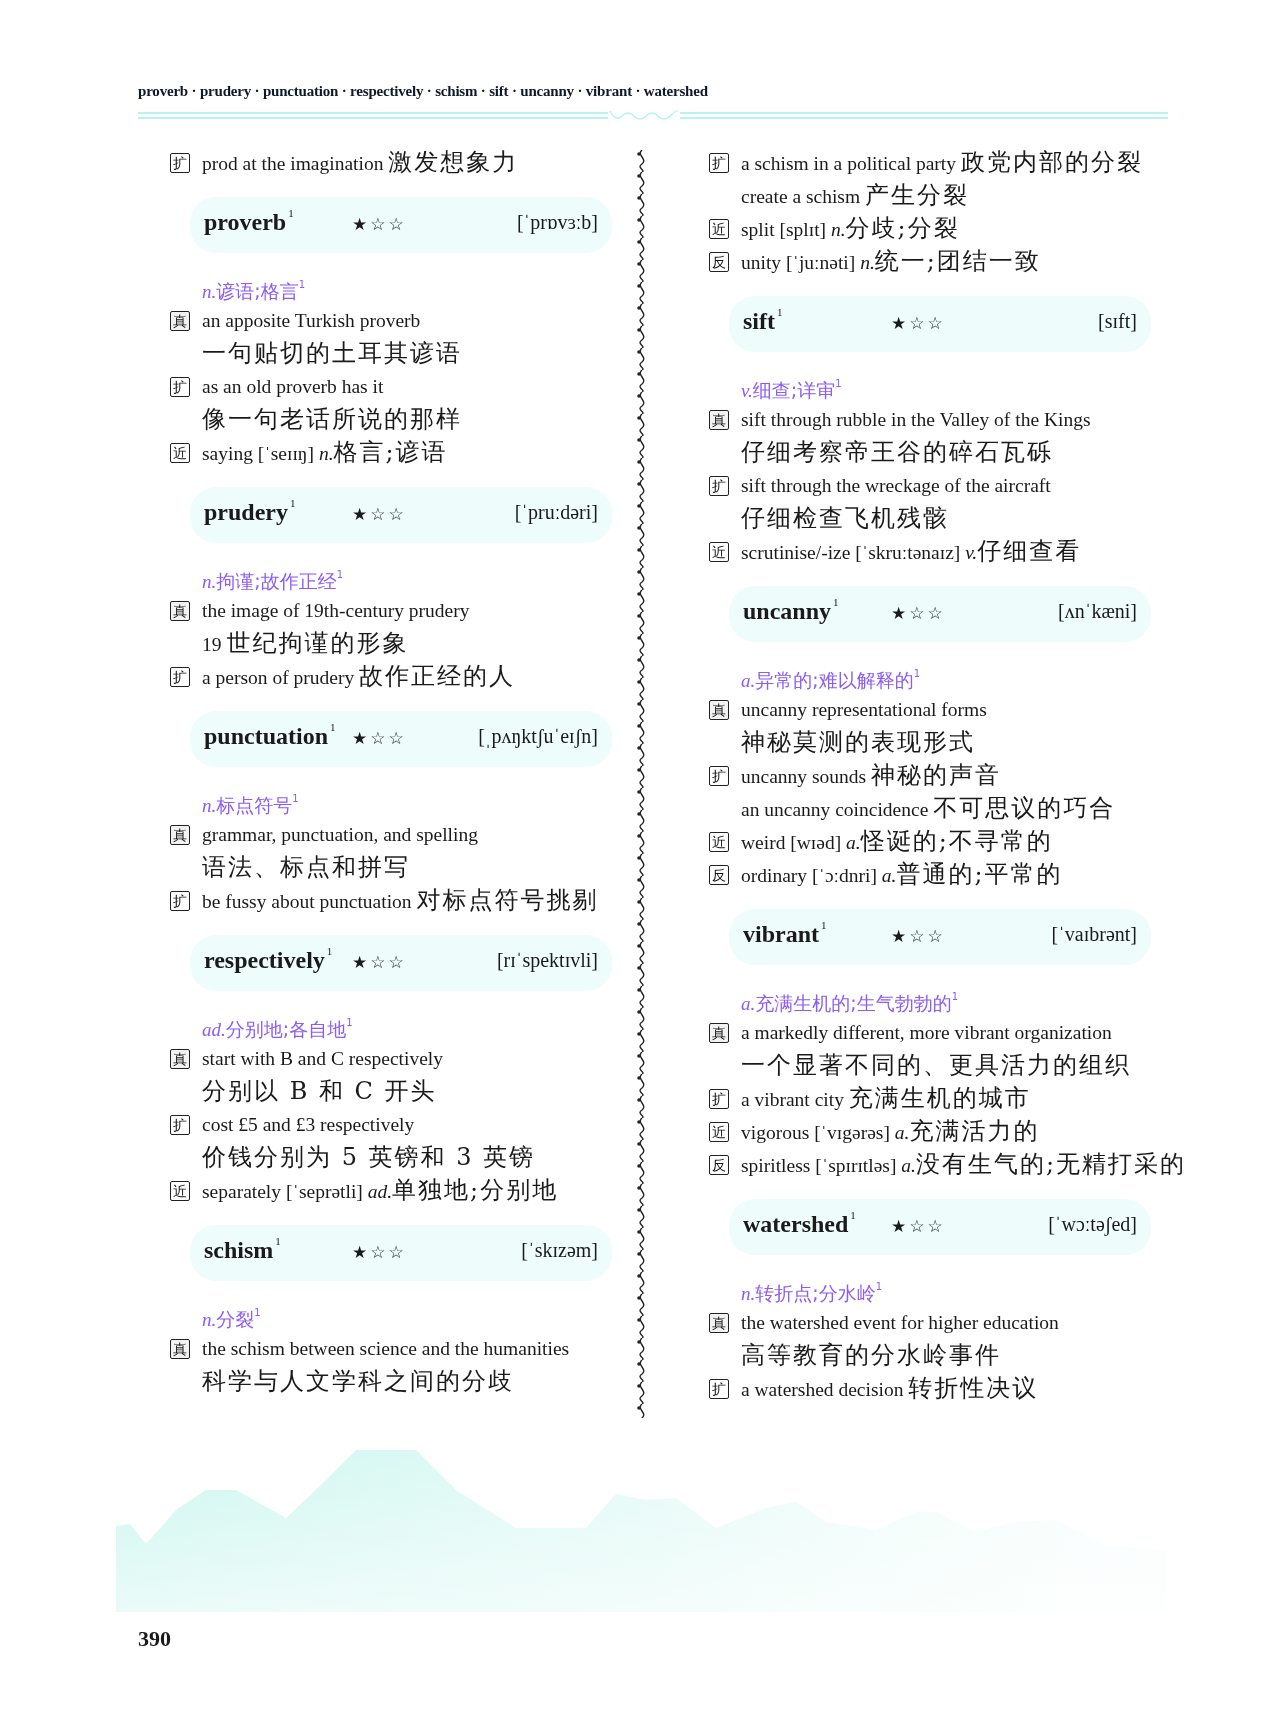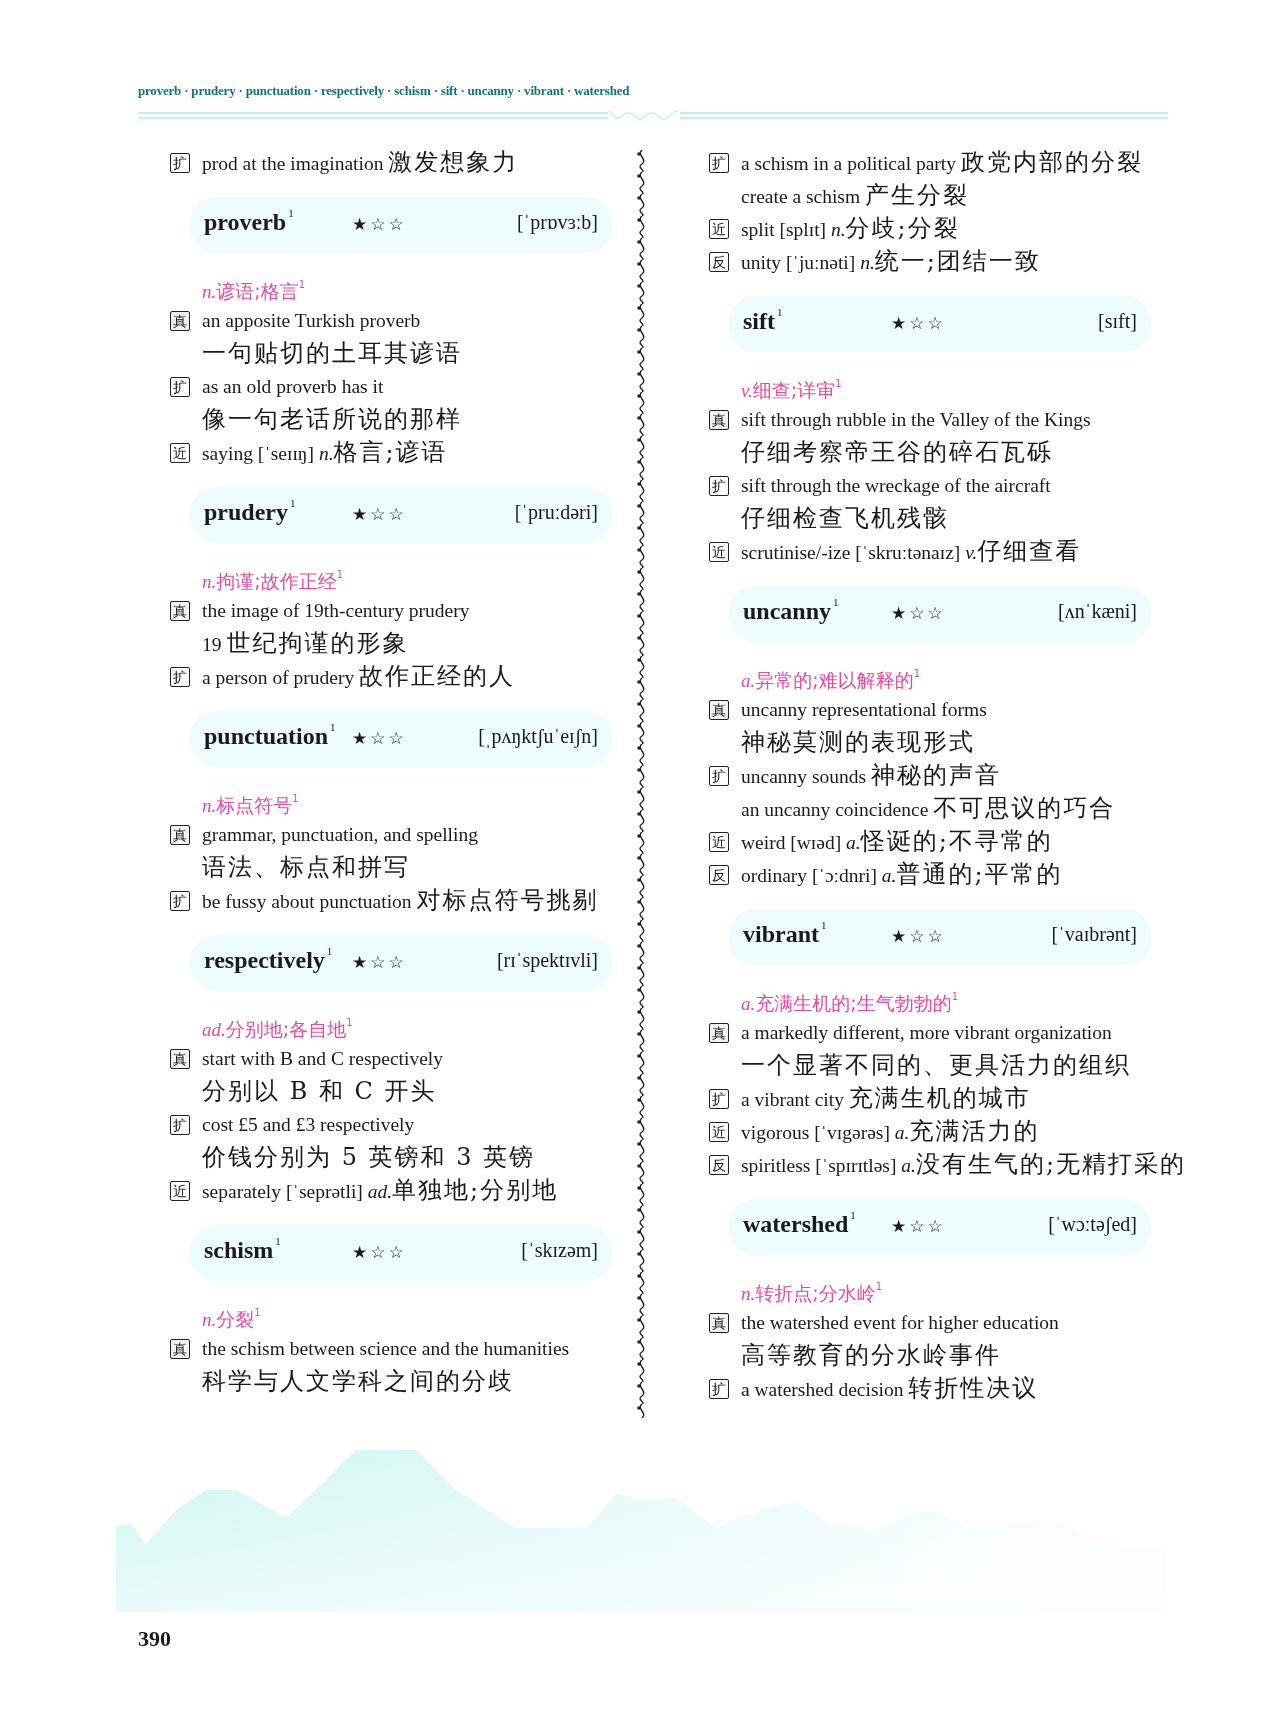--- a/index.html
+++ b/index.html
@@ -1,22 +1,22 @@
 <!DOCTYPE html>
 <html><head>
 <meta charset="utf-8">
 <style>
   * { margin: 0; padding: 0; box-sizing: border-box; }
   html, body { width: 1281px; height: 1724px; background: #ffffff; overflow: hidden; }
   body { position: relative; font-family: "Liberation Serif", "DejaVu Serif", serif; color: #1a1a1a; }
 
   .running-head {
     position: absolute; left: 138px; top: 83px;
-    font-family: "Liberation Serif", serif; font-weight: bold; font-size: 13px;
-    letter-spacing: -0.2px; color: #0f766e;
+    font-family: "Liberation Serif", serif; font-weight: bold; font-size: 15px;
+    letter-spacing: -0.2px; color: #0f172a;
   }
   .head-rule { position: absolute; left: 138px; top: 110px; width: 1030px; height: 12px; }
 
   .column { position: absolute; top: 146px; }
   .col-left { left: 168px; width: 452px; }
   .col-right { left: 707px; width: 462px; }
 
   .divider { position: absolute; left: 634px; top: 150px; width: 16px; height: 1268px; }
 
   .line {
@@ -40,21 +40,21 @@
   }
   .col-right .entry-head { margin-left: 22px; width: 422px; }
   .hw {
     position: absolute; left: 14px; top: 12px;
     font-family: "Liberation Serif", serif; font-weight: bold; font-size: 24px;
   }
   .hw sup { font-size: 11px; font-weight: normal; position: relative; top: -4px; margin-left: 2px; }
   .stars { position: absolute; left: 162px; top: 17px; font-family: "DejaVu Sans", sans-serif; font-size: 17px; letter-spacing: 3px; }
   .phon { position: absolute; right: 14px; top: 14px; font-size: 20px; }
   .sense {
-    font-family: "DejaVu Sans", sans-serif; color: #ec4899; font-size: 19px;
+    font-family: "DejaVu Sans", sans-serif; color: #8b5cf6; font-size: 19px;
     line-height: 33px; height: 33px; padding-left: 34px; white-space: nowrap;
   }
   .sense .pos { font-family: "Liberation Serif", serif; font-style: italic; font-size: 19px; }
   .sense sup { font-size: 10px; position: relative; top: -3px; }
 
   .mountains { position: absolute; left: 116px; top: 1440px; width: 1050px; height: 172px; }
   .page-num { position: absolute; left: 138px; top: 1626px; font-size: 22px; font-family: "Liberation Serif", serif; font-weight: bold; }
 </style>
 </head>
 <body>

